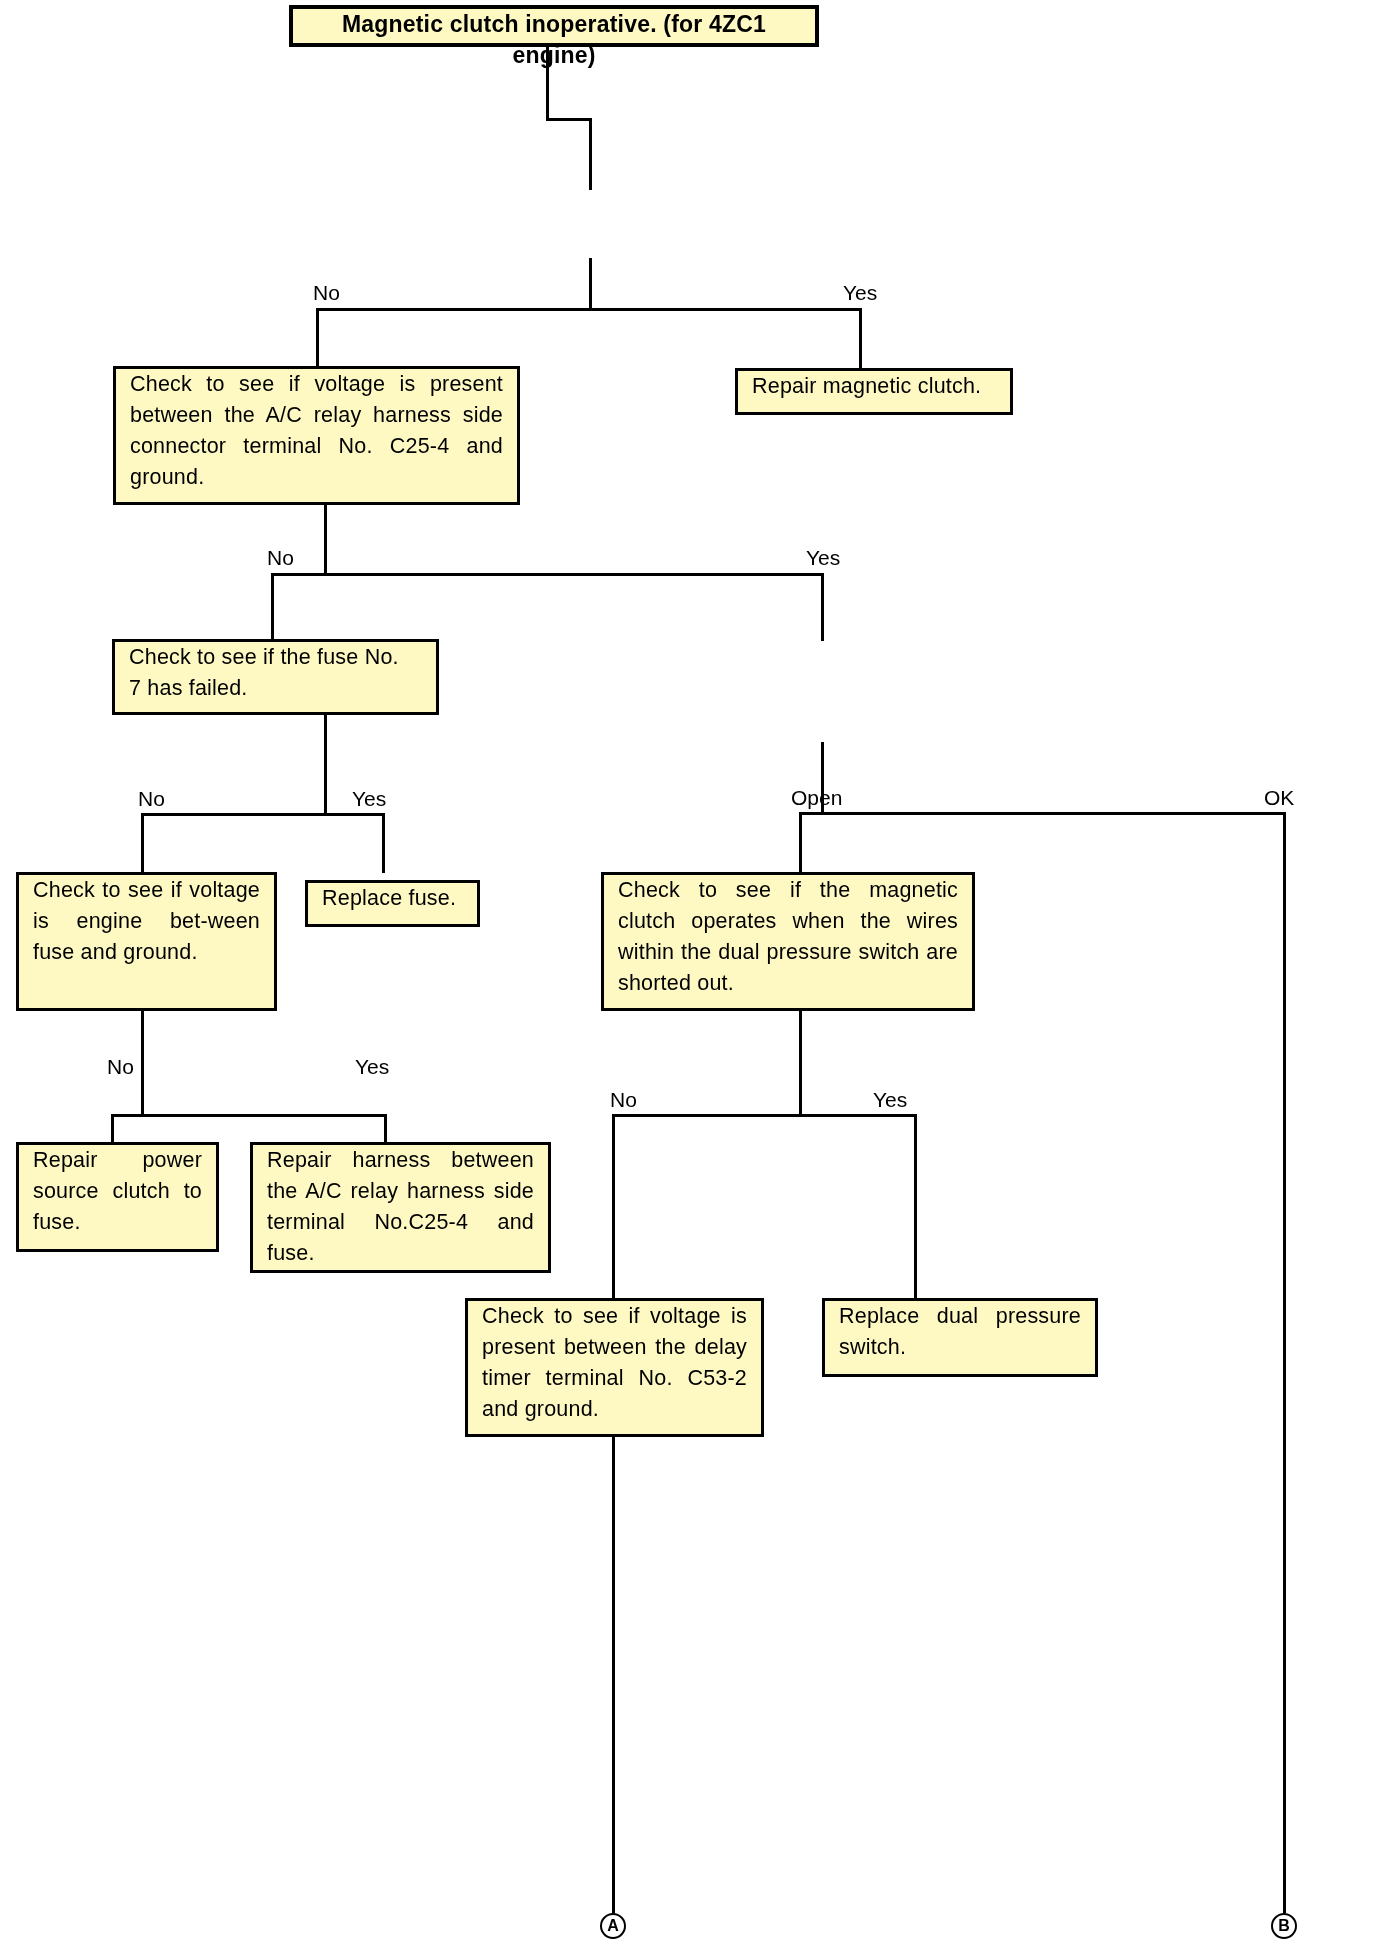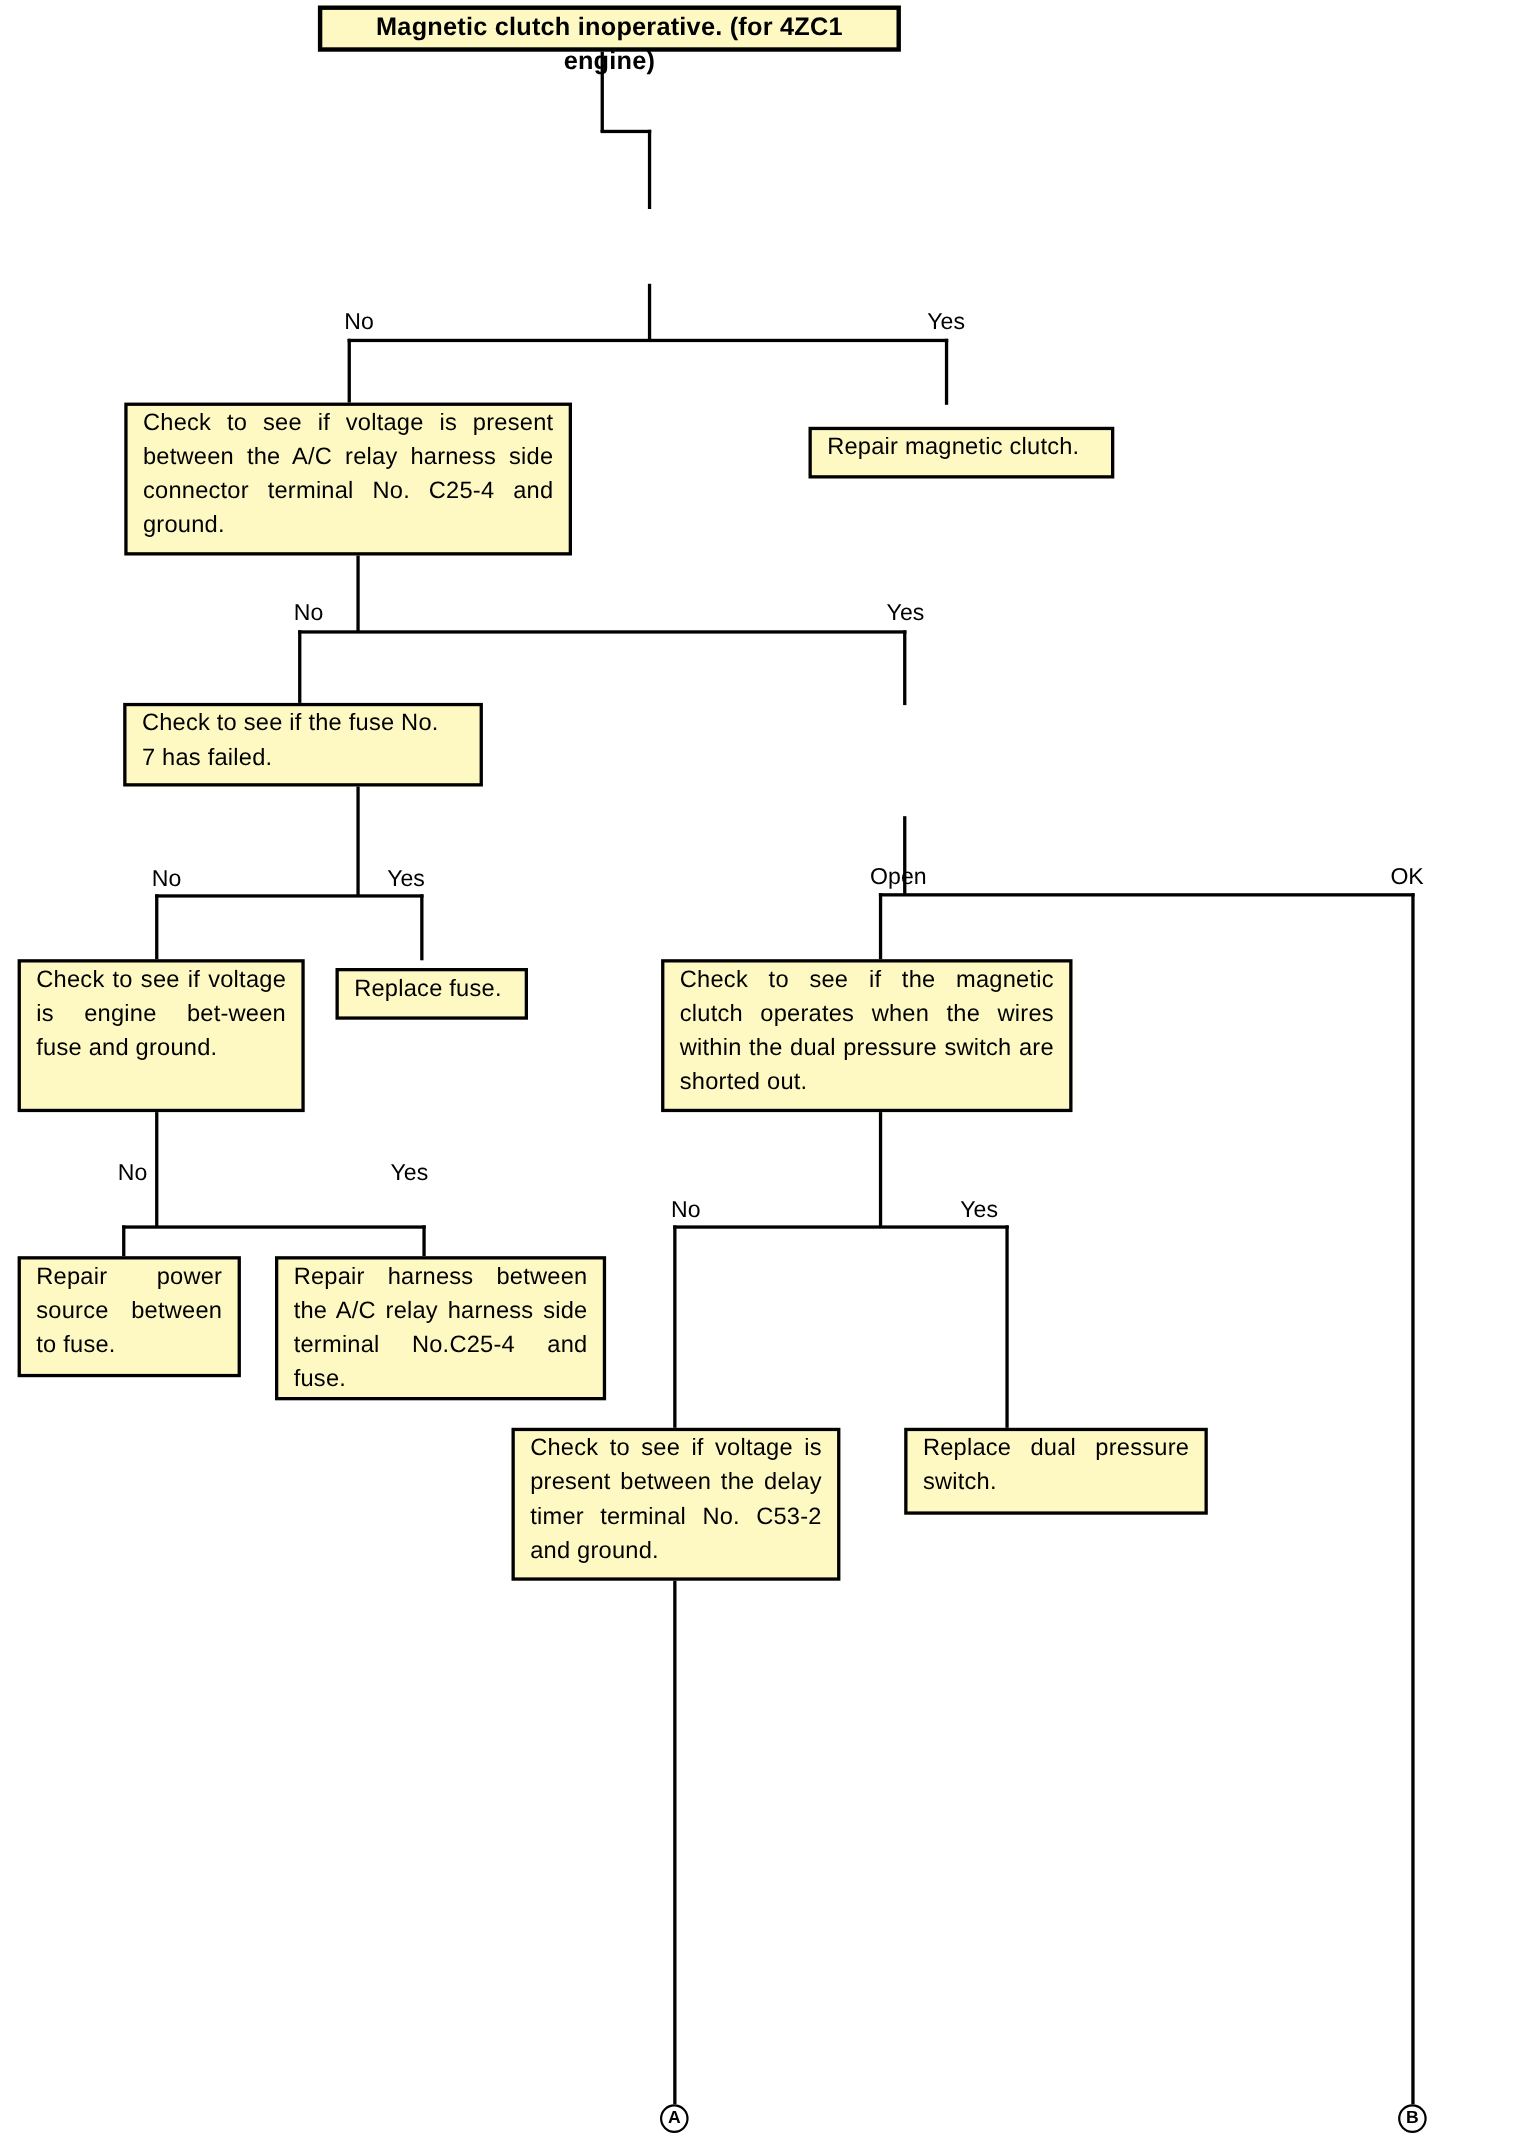--- a/index.html
+++ b/index.html
@@ -94,21 +94,21 @@
 
 
   <div class="vline" style="left:589px; top:258px; height:52px;"></div>
   <div class="hline" style="left:316px; top:308px; width:546px;"></div>
   <div class="vline" style="left:316px; top:308px; height:60px;"></div>
   <div class="vline" style="left:859px; top:308px; height:60px;"></div>
 
   <div class="lbl bold" style="left:313px; top:281px;">No</div>
   <div class="lbl bold" style="left:843px; top:281px;">Yes</div>
 
-  <div class="box" style="left:735px; top:368px; width:278px; height:47px;margin-top:20px;">
+  <div class="box" style="left:735px; top:368px; width:278px; height:47px;">
     <div class="txt">Repair magnetic clutch.</div>
   </div>
 
   <div class="box just" style="left:113px; top:366px; width:407px; height:139px;">
     <div class="txt">Check to see if voltage is present between the A/C relay harness side connector  terminal  No. C25-4 and ground.</div>
   </div>
 
   <div class="vline" style="left:324px; top:505px; height:70px;"></div>
   <div class="hline" style="left:271px; top:573px; width:553px;"></div>
   <div class="vline" style="left:271px; top:573px; height:68px;"></div>
@@ -153,21 +153,21 @@
 
   <div class="vline" style="left:141px; top:1011px; height:105px;"></div>
   <div class="hline" style="left:111px; top:1114px; width:276px;"></div>
   <div class="vline" style="left:111px; top:1114px; height:29px;"></div>
   <div class="vline" style="left:384px; top:1114px; height:29px;"></div>
 
   <div class="lbl bold" style="left:107px; top:1055px;">No</div>
   <div class="lbl bold" style="left:355px; top:1055px;">Yes</div>
 
   <div class="box just" style="left:16px; top:1142px; width:203px; height:110px;">
-    <div class="txt">Repair  power source between to fuse.</div>
+    <div class="txt">Repair  power source clutch to fuse.</div>
   </div>
 
   <div class="box just" style="left:250px; top:1142px; width:301px; height:131px;">
     <div class="txt">Repair harness between the  A/C  relay  harness side  terminal  No.C25-4 and fuse.</div>
   </div>
 
   <div class="vline" style="left:799px; top:1011px; height:105px;"></div>
   <div class="hline" style="left:612px; top:1114px; width:305px;"></div>
   <div class="vline" style="left:612px; top:1114px; height:185px;"></div>
   <div class="vline" style="left:914px; top:1114px; height:185px;"></div>

